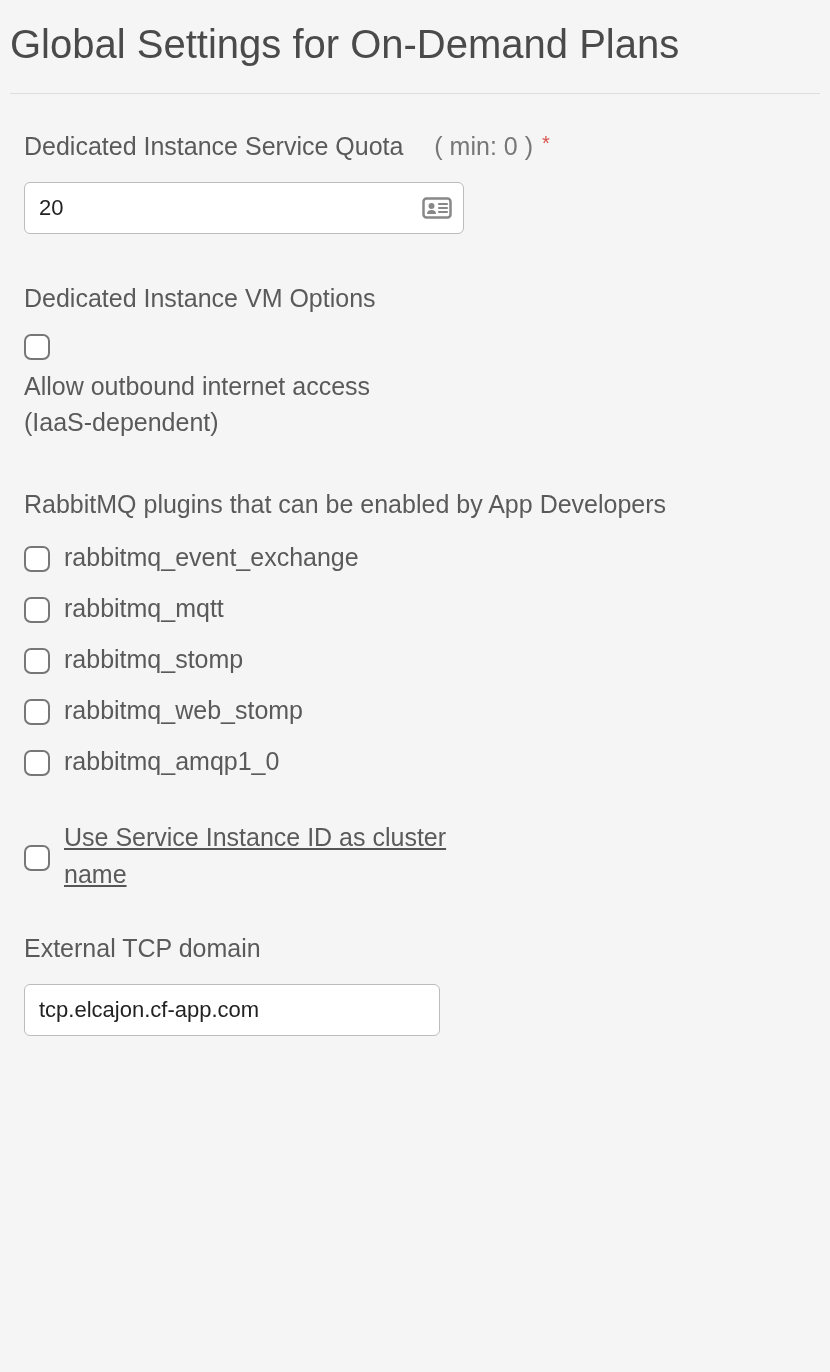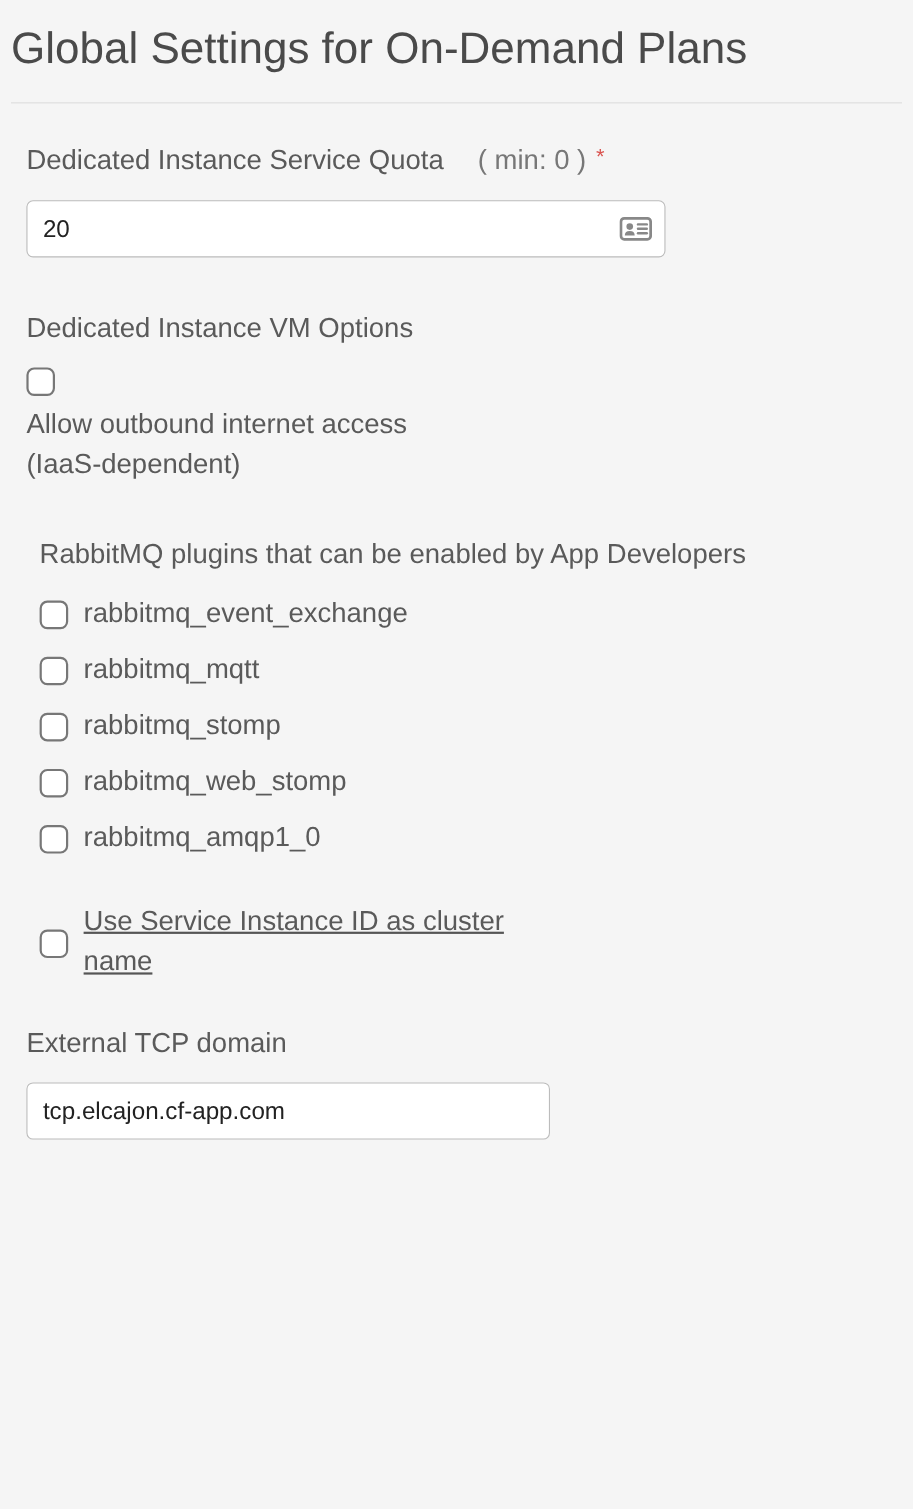--- a/index.html
+++ b/index.html
@@ -24,56 +24,55 @@
     }
     .form-area {
       padding-left: 14px;
       max-width: 780px;
     }
     .form-group {
       margin-bottom: 48px;
     }
     .form-group.tight {
       margin-bottom: 38px;
-      margin-left: 12px;
     }
     .form-label {
       font-size: 25px;
       font-weight: 400;
       color: #5a5a5a;
       margin-bottom: 18px;
       display: block;
       line-height: 1.35;
     }
     .label-hint {
       color: #777;
       margin-left: 24px;
     }
     .required-star {
       color: #d9534f;
       vertical-align: top;
       font-size: 20px;
       margin-left: 2px;
     }
     .text-input {
-      width: 476px;
+      width: 416px;
       max-width: 100%;
       padding: 12px 14px;
       font-size: 22px;
       font-weight: 500;
       color: #222;
       background: #fff;
       border: 1px solid #bcbcbc;
       border-radius: 6px;
       outline: none;
       font-family: inherit;
     }
     .input-with-icon {
       position: relative;
-      width: 581px;
+      width: 440px;
       max-width: 100%;
     }
     .input-with-icon .text-input {
       padding-right: 48px;
       width: 100%;
     }
     .input-icon {
       position: absolute;
       right: 12px;
       top: 50%;

